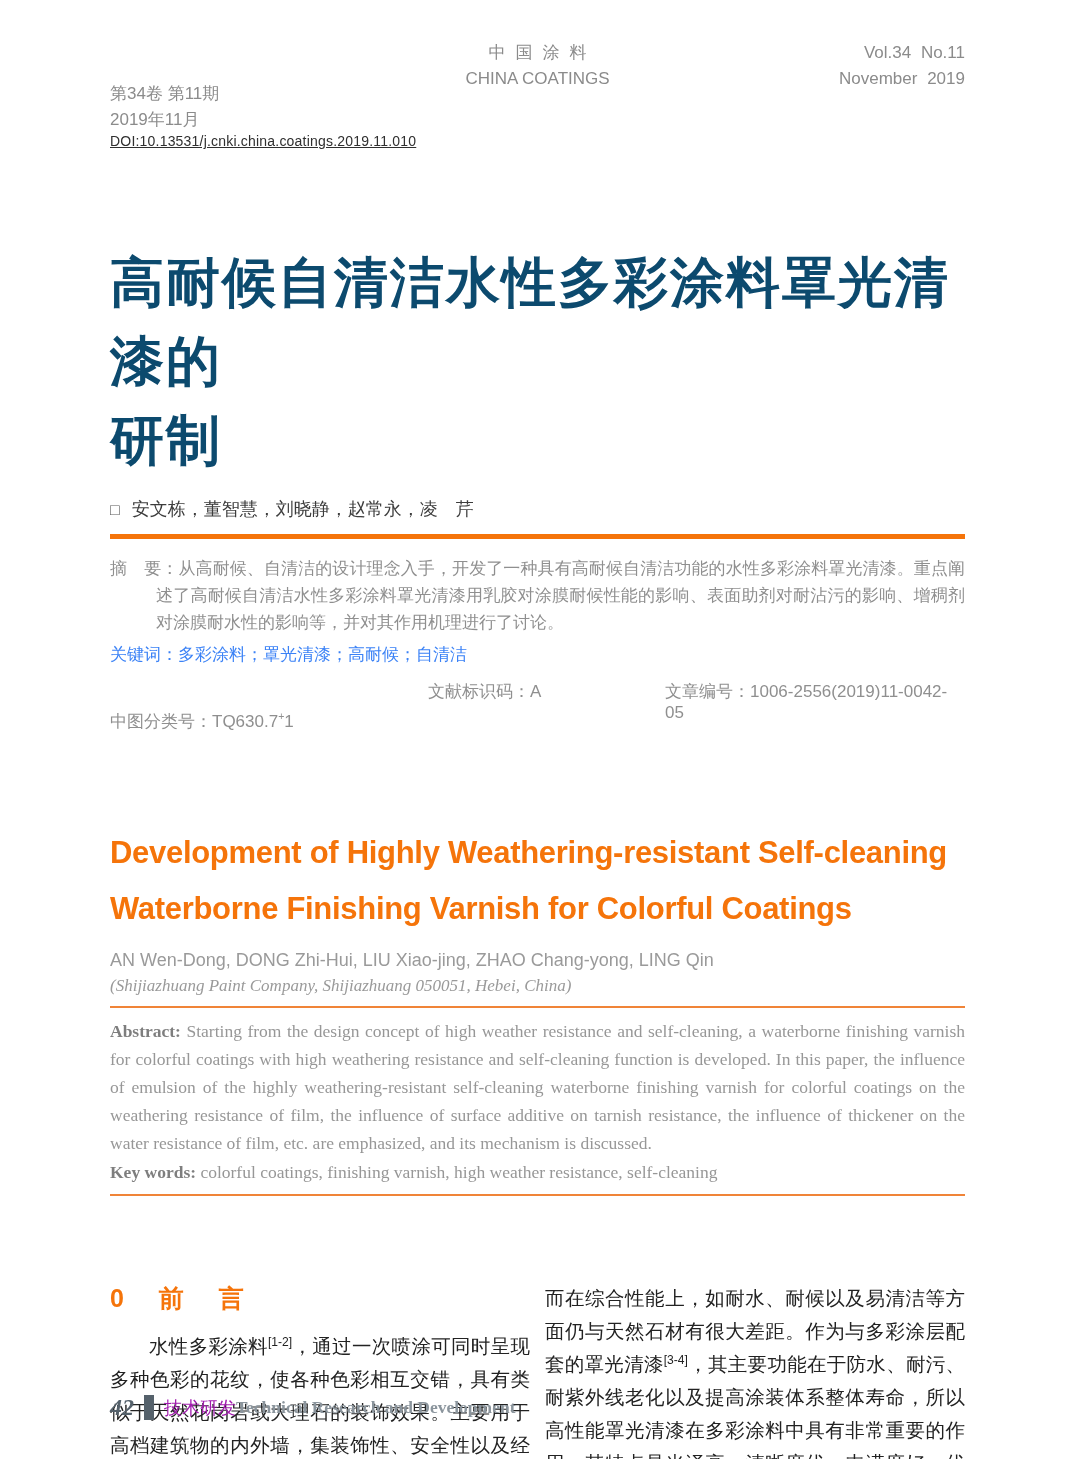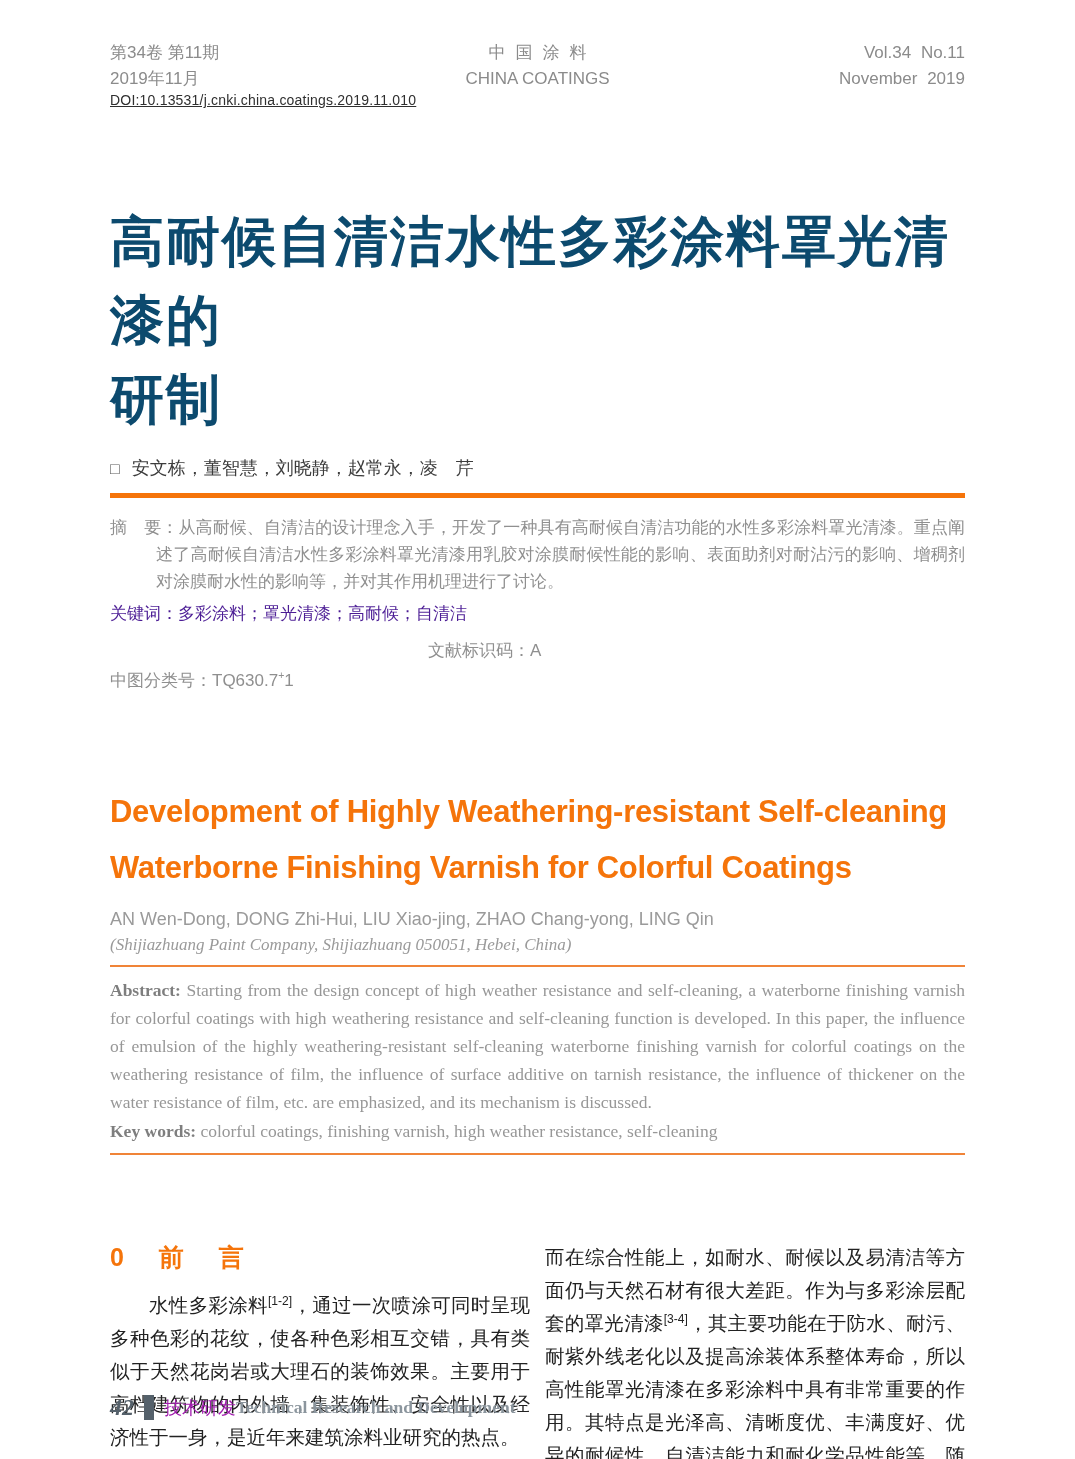--- a/index.html
+++ b/index.html
@@ -16,21 +16,21 @@
   }
 
   
   .journal-header {
     display: flex;
     justify-content: space-between;
     color: #8b8b8b;
     font-size: 17px;
     line-height: 26px;
   }
-  .jh-left { text-align: left; min-width: 190px; }
+  .jh-left { text-align: left; min-width: 190px; margin-top: 41px; }
   .jh-center { text-align: center; }
   .jh-center .cn { letter-spacing: 10px; margin-right: -10px; }
   .jh-right { text-align: right; min-width: 190px; word-spacing: 5px; }
   .doi-line { margin-top: 0; color: #2f2f2f; font-size: 14px; letter-spacing: 0.2px; text-decoration: underline; }
 
   
   .title-cn {
     margin-top: 94px;
     color: #0c4a6e;
     font-size: 54px;
@@ -46,21 +46,21 @@
   
   .abstract-cn {
     margin-top: 16px;
     color: #8f8f8f;
     font-size: 17px;
     line-height: 27px;
     text-align: justify;
     padding-left: 46px;
     text-indent: -46px;
   }
-  .keywords-cn { margin-top: 5px; color: #4c1d95; font-size: 17px; line-height: 27px; }
+  .keywords-cn { margin-top: 5px; color: #3b82f6; font-size: 17px; line-height: 27px; }
   .meta-row { margin-top: 12px; display: flex; color: #8f8f8f; font-size: 17px; }
   .meta-clc { width: 318px; margin-top: 30px; }
   .meta-doc { width: 237px; }
   .meta-id { flex: 1; }
   sup.cite { font-size: 0.62em; vertical-align: super; line-height: 0; }
 
   
   .title-en {
     margin-top: 92px;
     color: #f5740a;
@@ -160,20 +160,21 @@
   <div class="abstract-cn">
     <span>摘　要：</span><span>从高耐候、自清洁的设计理念入手，开发了一种具有高耐候自清洁功能的水性多彩涂料罩光清漆。重点阐述了高耐候自清洁水性多彩涂料罩光清漆用乳胶对涂膜耐候性能的影响、表面助剂对耐沾污的影响、增稠剂对涂膜耐水性的影响等，并对其作用机理进行了讨论。</span>
   </div>
   <div class="keywords-cn">关键词：多彩涂料；罩光清漆；高耐候；自清洁</div>
 
   <div class="meta-row">
     <div class="meta-clc">
       <span>中图分类号：TQ630.7</span><sup class="cite">+</sup><span>1</span>
     </div>
     <div class="meta-doc">文献标识码：A</div>
+    <div class="meta-id">文章编号：1006-2556(2019)11-0042-05</div>
   </div>
 
   <div class="title-en">
     <div>Development of Highly Weathering-resistant Self-cleaning</div>
     <div>Waterborne Finishing Varnish for Colorful Coatings</div>
   </div>
   <div class="authors-en">AN Wen-Dong, DONG Zhi-Hui, LIU Xiao-jing, ZHAO Chang-yong, LING Qin</div>
   <div class="affil-en">(Shijiazhuang Paint Company, Shijiazhuang 050051, Hebei, China)</div>
 
   <div class="rule-thin"></div>

